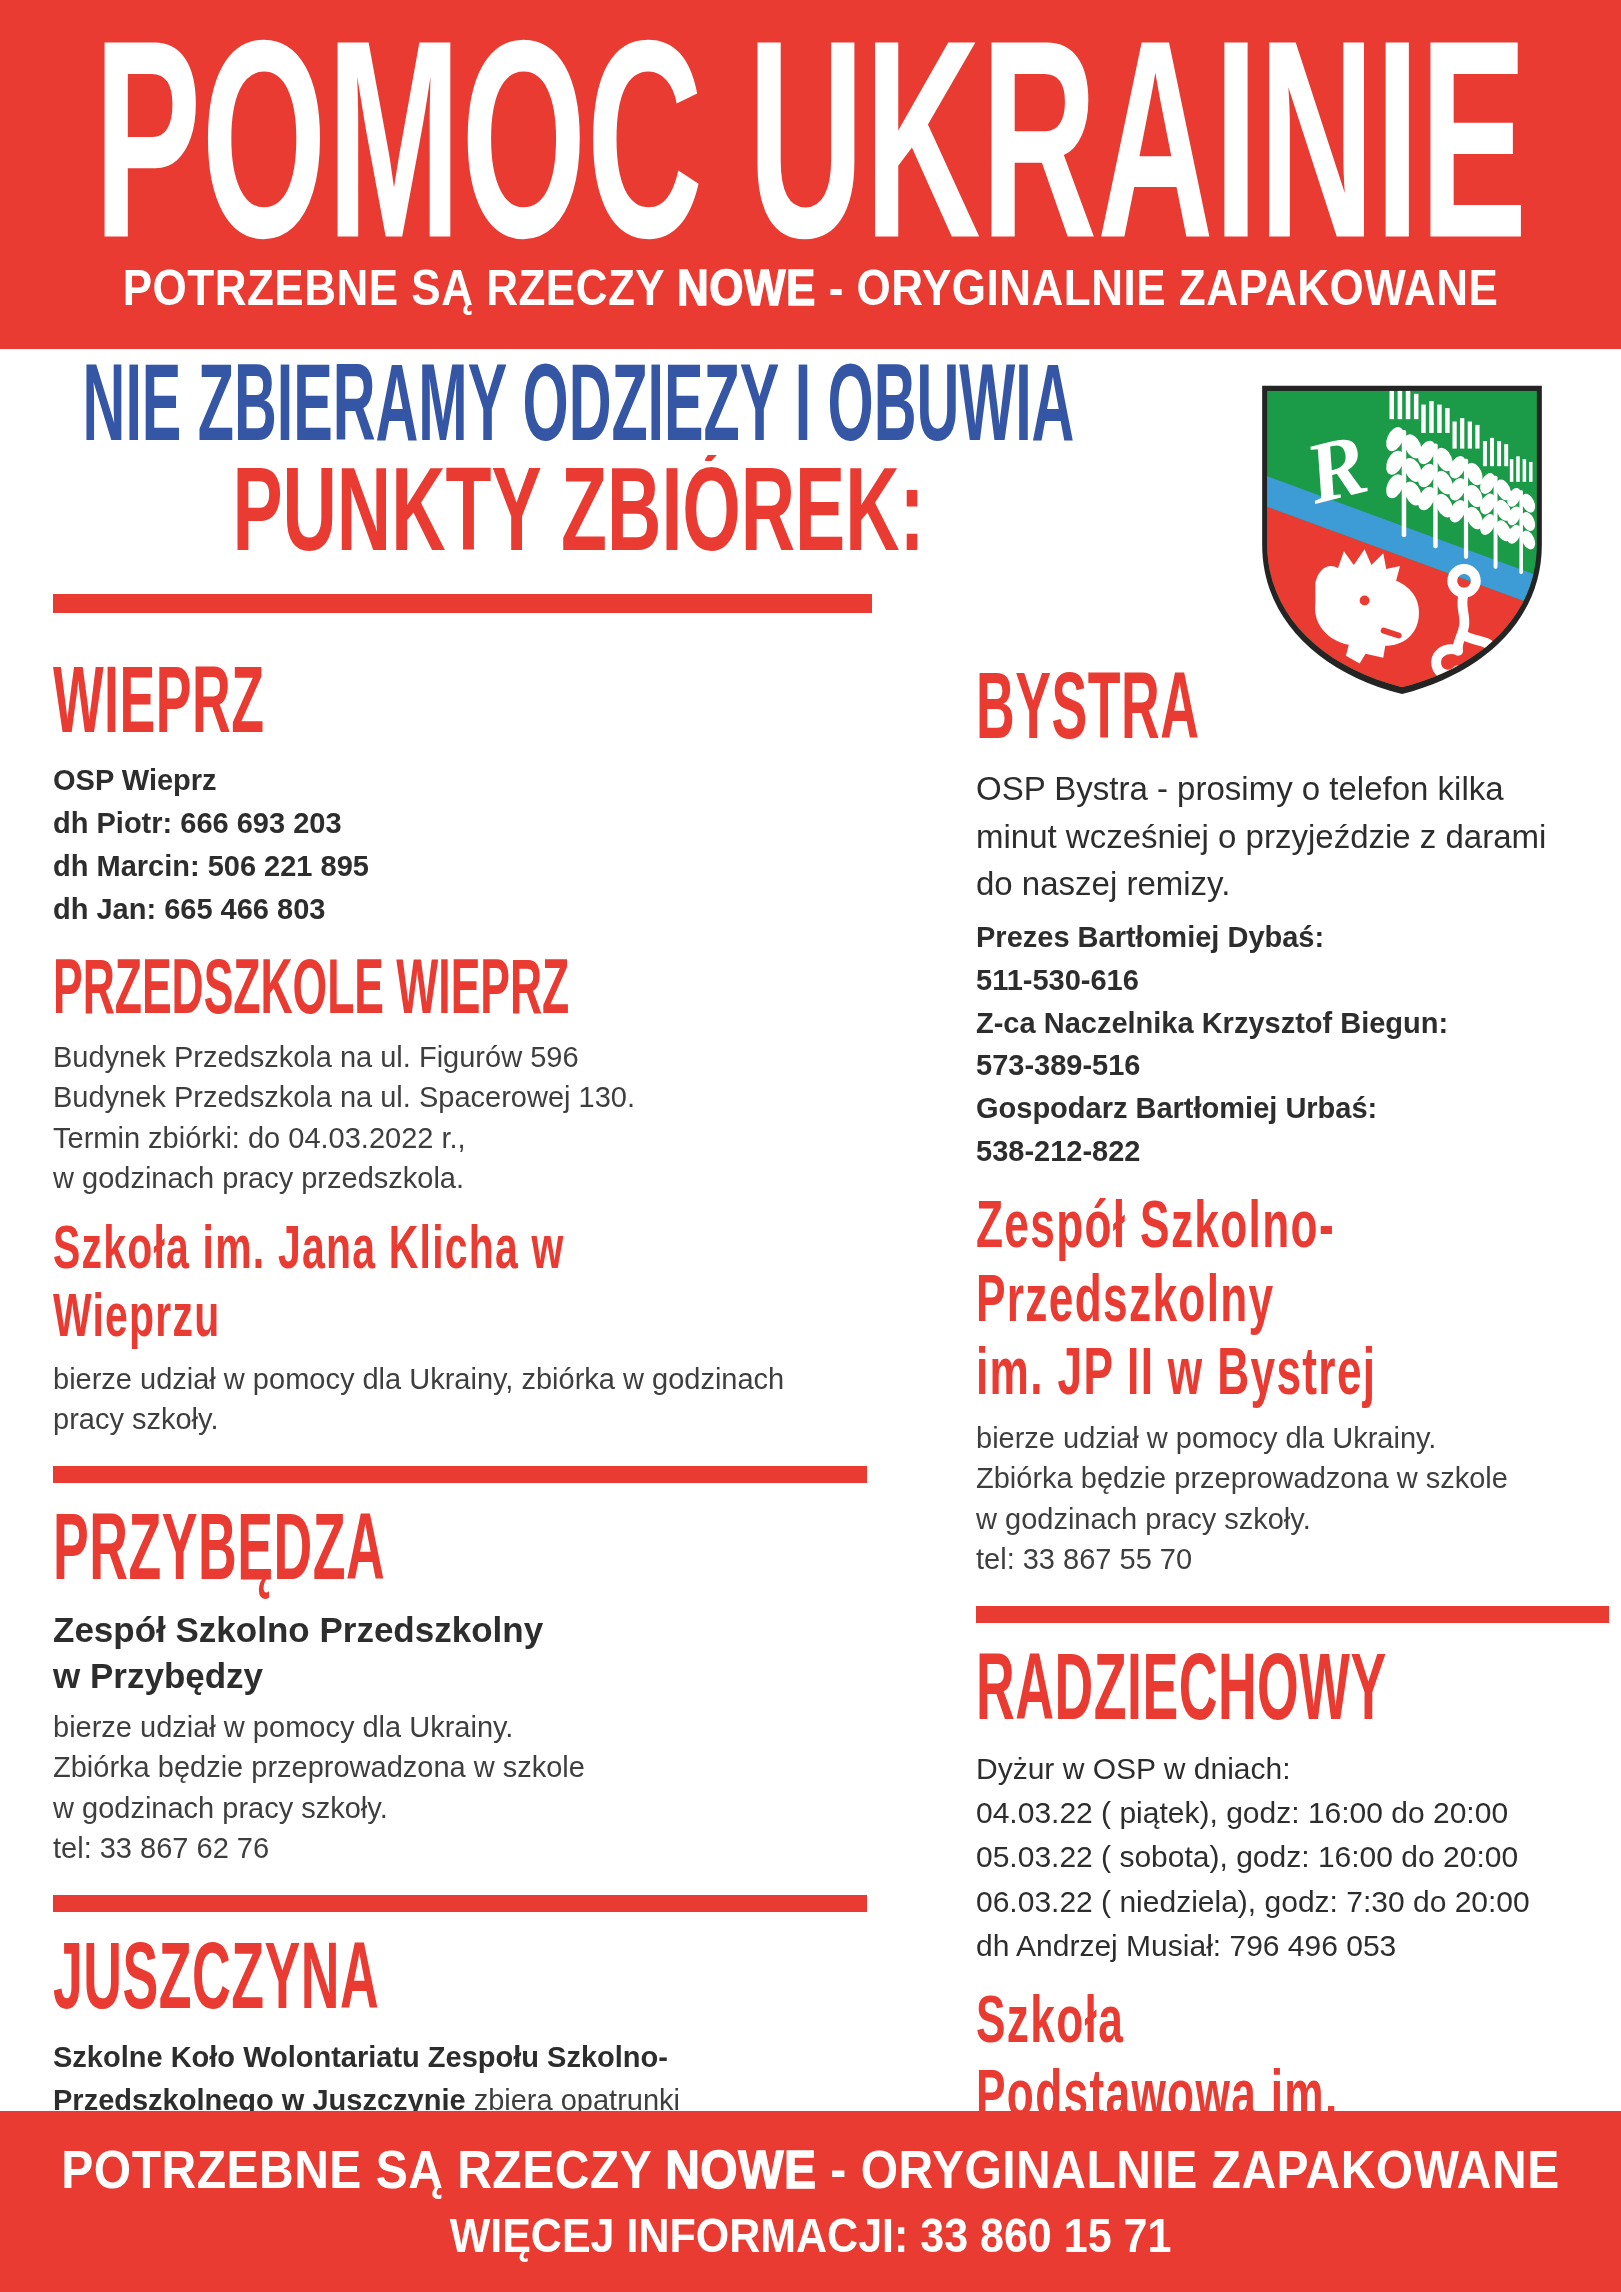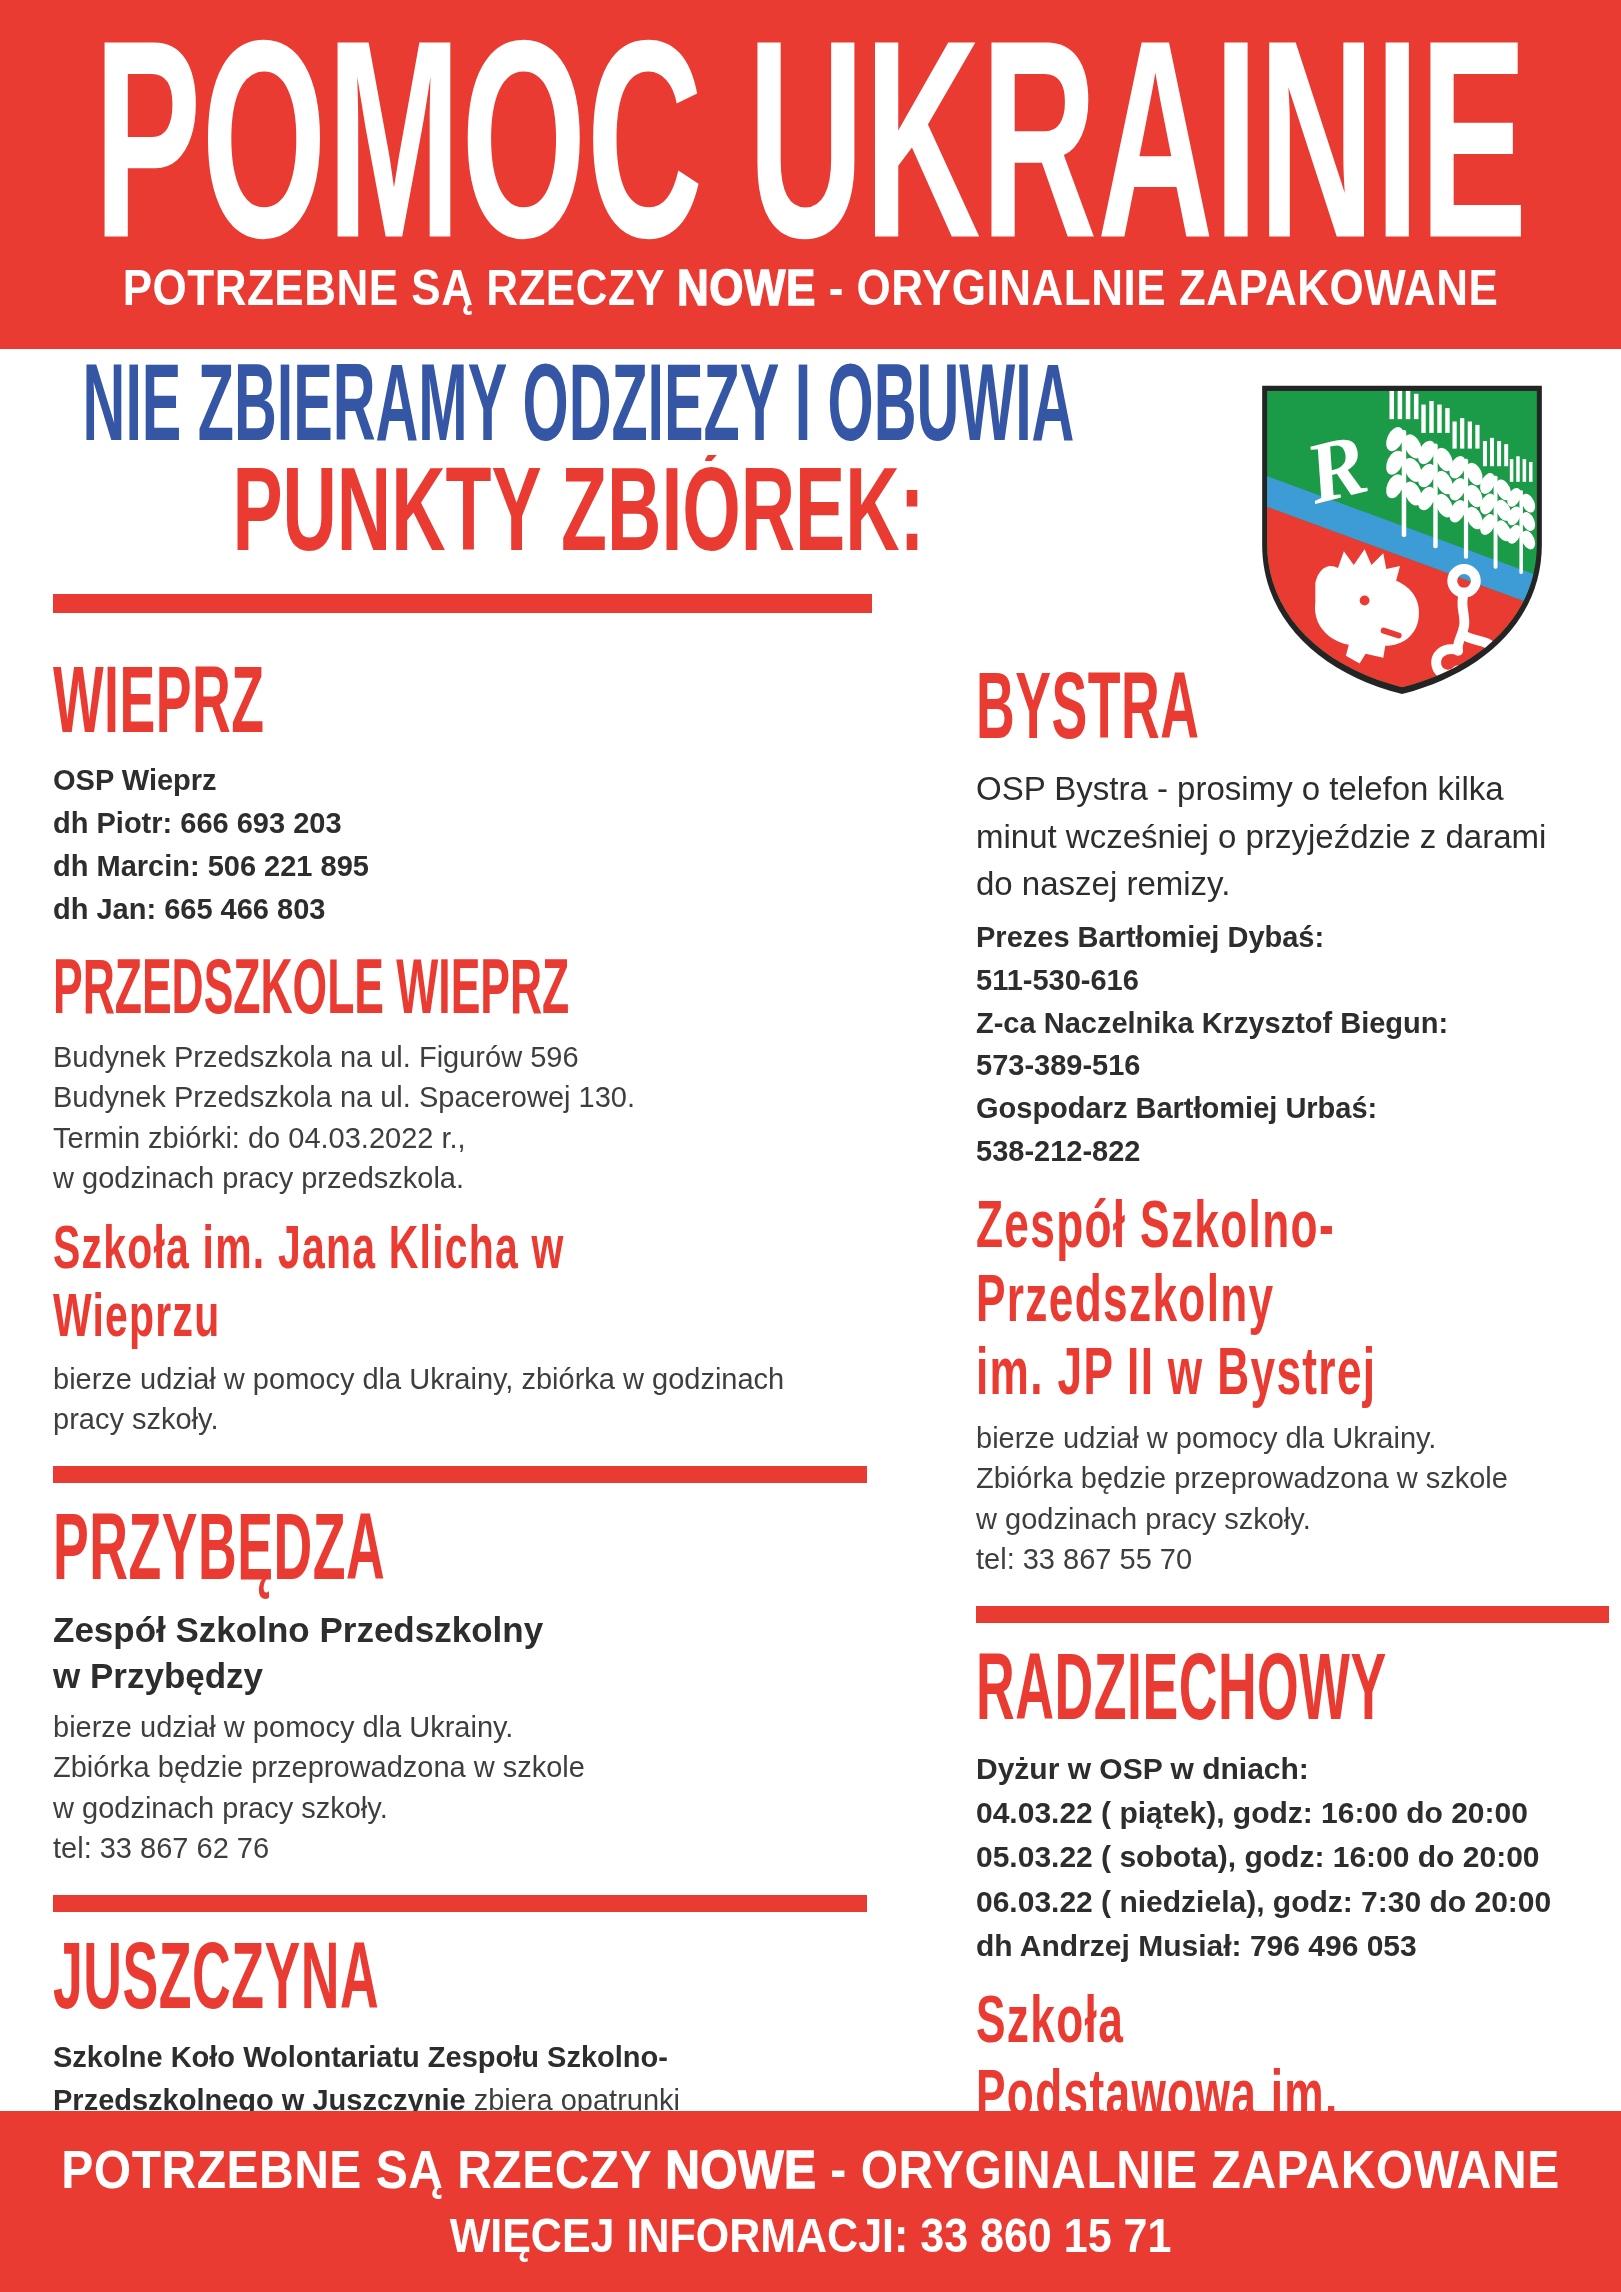--- a/index.html
+++ b/index.html
@@ -39,21 +39,21 @@
   .h-sub2>span{display:inline-block;transform:scaleX(.57);transform-origin:0 60%;white-space:nowrap;}
   .h-name{font-size:62px;line-height:1.1;margin:13.7px 0 9.8px 0;}
   .h-name>span{display:inline-block;transform:scaleX(.66);transform-origin:0 50%;white-space:pre-line;letter-spacing:.03em;}
   .col-right .h-name{font-size:67px;}
   
   .pre{white-space:pre-line;}
   .txt{font-size:29px;color:var(--ink);line-height:1.4;margin-bottom:13.7px;}
   .org-name{font-size:35px;font-weight:bold;color:var(--ink-b);line-height:1.32;margin:2px 0 7.8px 0;}
   .intro{font-size:33px;font-weight:normal;color:var(--ink-b);line-height:1.44;margin-bottom:7.8px;}
   .contacts{font-size:29px;font-weight:bold;color:var(--ink-b);line-height:1.48;margin-bottom:9.8px;}
-  .sched{font-size:30px;font-weight:bold;color:var(--ink-b);line-height:1.48;margin-bottom:9.8px;}
+  .sched{font-size:30px;font-weight:normal;color:var(--ink-b);line-height:1.48;margin-bottom:9.8px;}
   .rich{font-size:29px;color:var(--ink);line-height:1.5;white-space:pre-line;}
   .rich .b{font-weight:bold;color:var(--ink-b);}
   .divider{height:17.6px;background:var(--red);margin:25.5px 0 9.8px 0;}
   .col-left .divider{width:814px;}
   .col-right .divider{width:633px;}
   
   .f-green{fill:var(--crest_green);} .f-blue{fill:var(--crest_blue);} .f-red{fill:var(--crest_red);}
   .f-white{fill:#ffffff;} .f-outline{fill:var(--crest_outline);}
   .s-white{stroke:#ffffff;stroke-width:10;fill:none;stroke-linecap:round;}
   .crest-r{font-family:"Liberation Serif","DejaVu Serif",serif;font-style:italic;font-weight:bold;font-size:88px;fill:#fff;}

